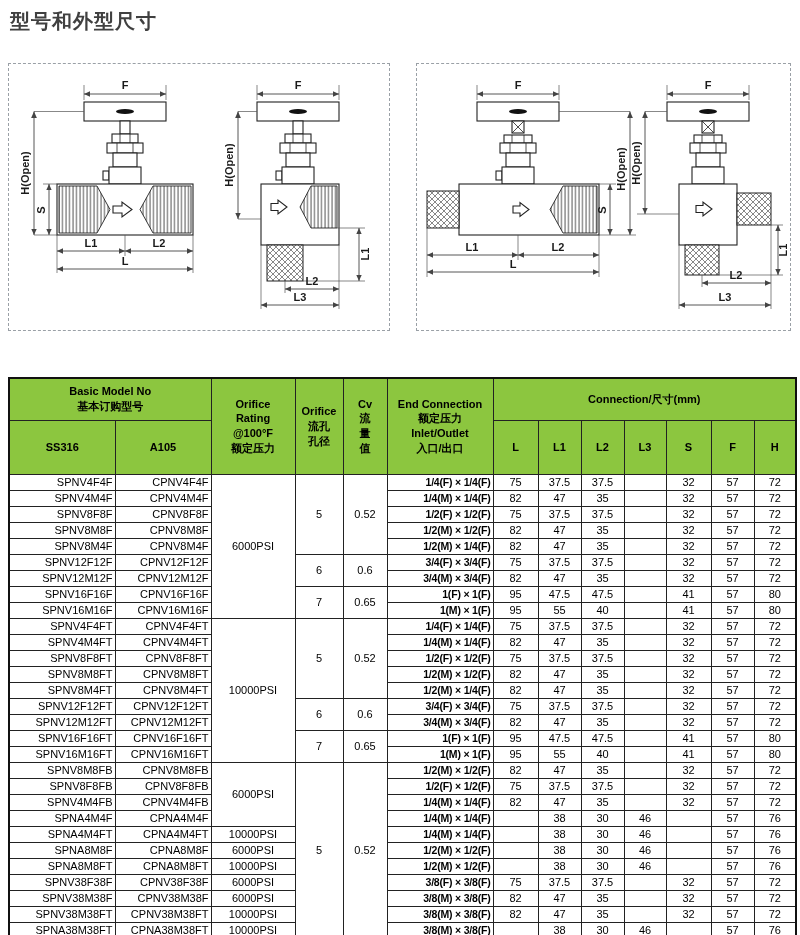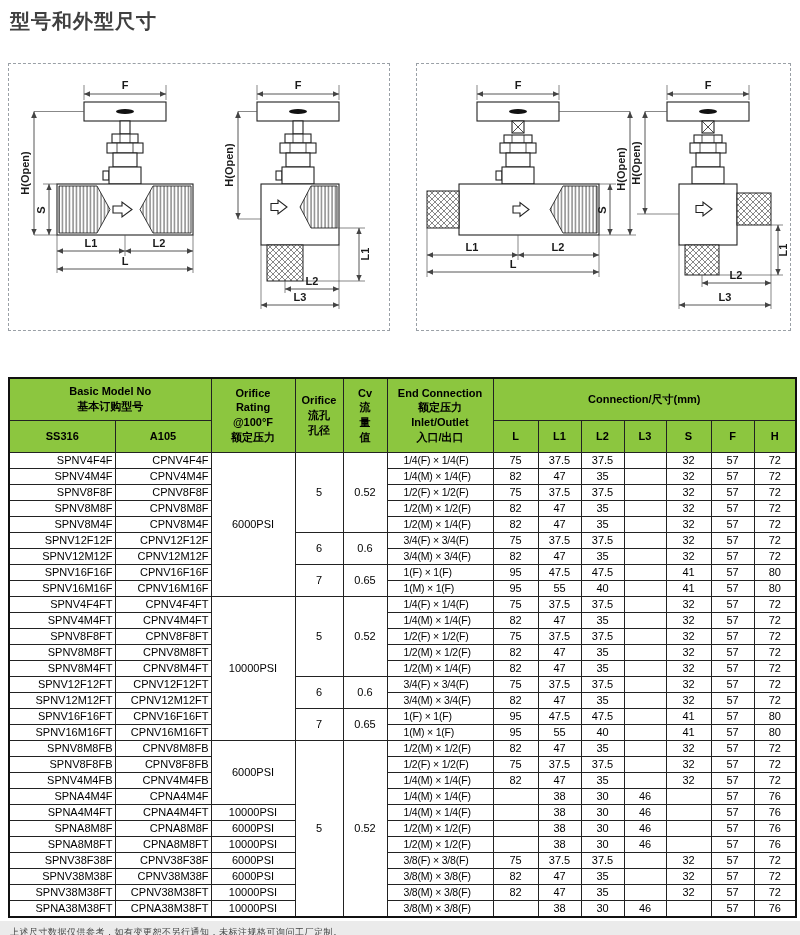--- a/index.html
+++ b/index.html
@@ -25,25 +25,25 @@
   .spec-table {
     margin:46px 8px 0 8px; width:784px;
     border-collapse:collapse; table-layout:fixed;
     border:2px solid #111;
   }
   .spec-table th, .spec-table td {
     border:1px solid #222; overflow:hidden; white-space:nowrap;
     font-size:11px; color:#000;
   }
   .spec-table thead th { background:#8cc63f; font-weight:bold; text-align:center; line-height:1.35; }
-  .spec-table thead .sub { height:32px; }
+  .spec-table thead .sub { height:54px; }
   .spec-table thead .top { height:42px; }
   .spec-table td { height:15px; line-height:15px; text-align:center; padding:0 2px; }
   .spec-table td.model { text-align:right; padding-left:7px; }
-  .spec-table td.conn  { text-align:left; padding-left:16px; font-size:10.5px; letter-spacing:-0.2px; }
+  .spec-table td.conn  { text-align:right; padding-left:4px; font-size:10.5px; letter-spacing:-0.2px;font-weight:bold; }
 
   .footer {
     margin-top:3px; background:#ebebeb;
     padding:5px 10px 12px 10px;
     font-size:9px; color:#444; letter-spacing:0.5px;
   }
 </style>
 </head>
 <body>
 

